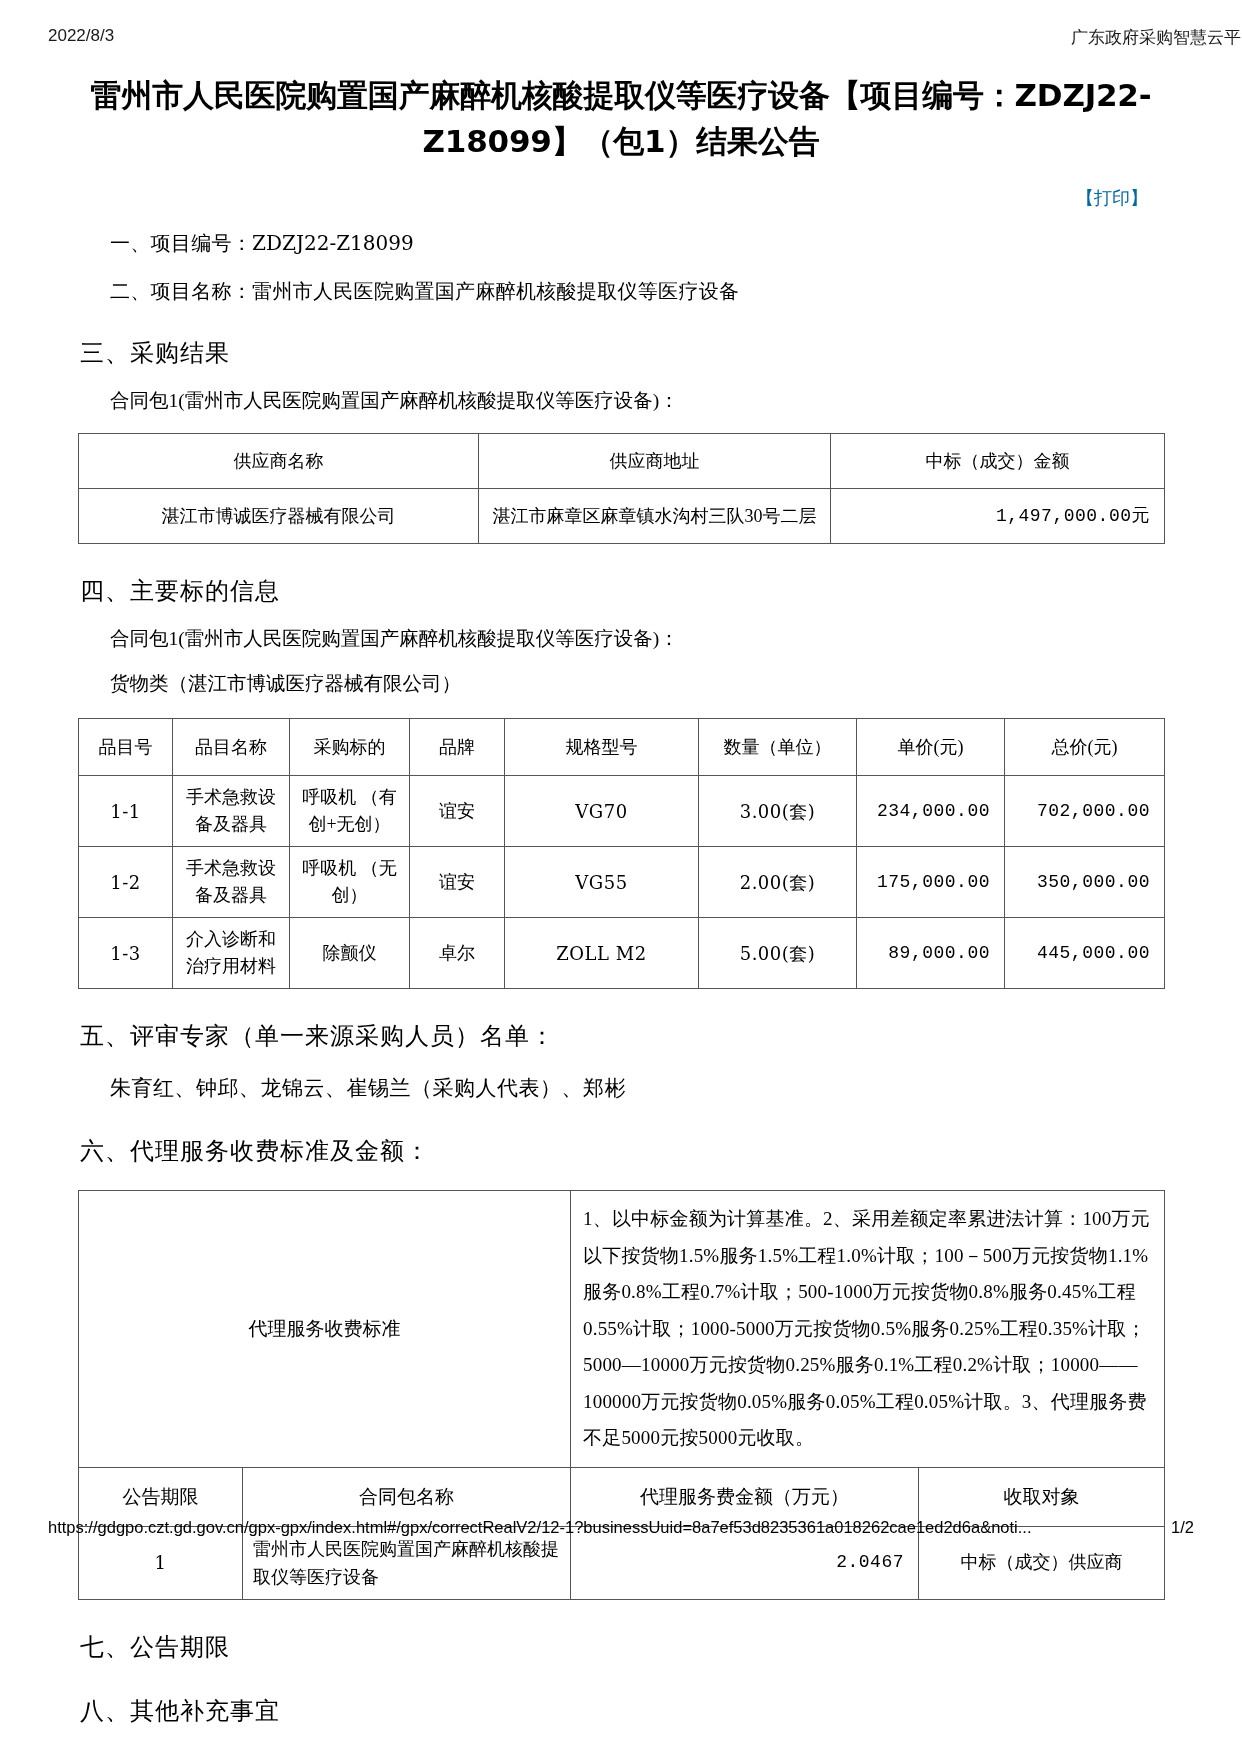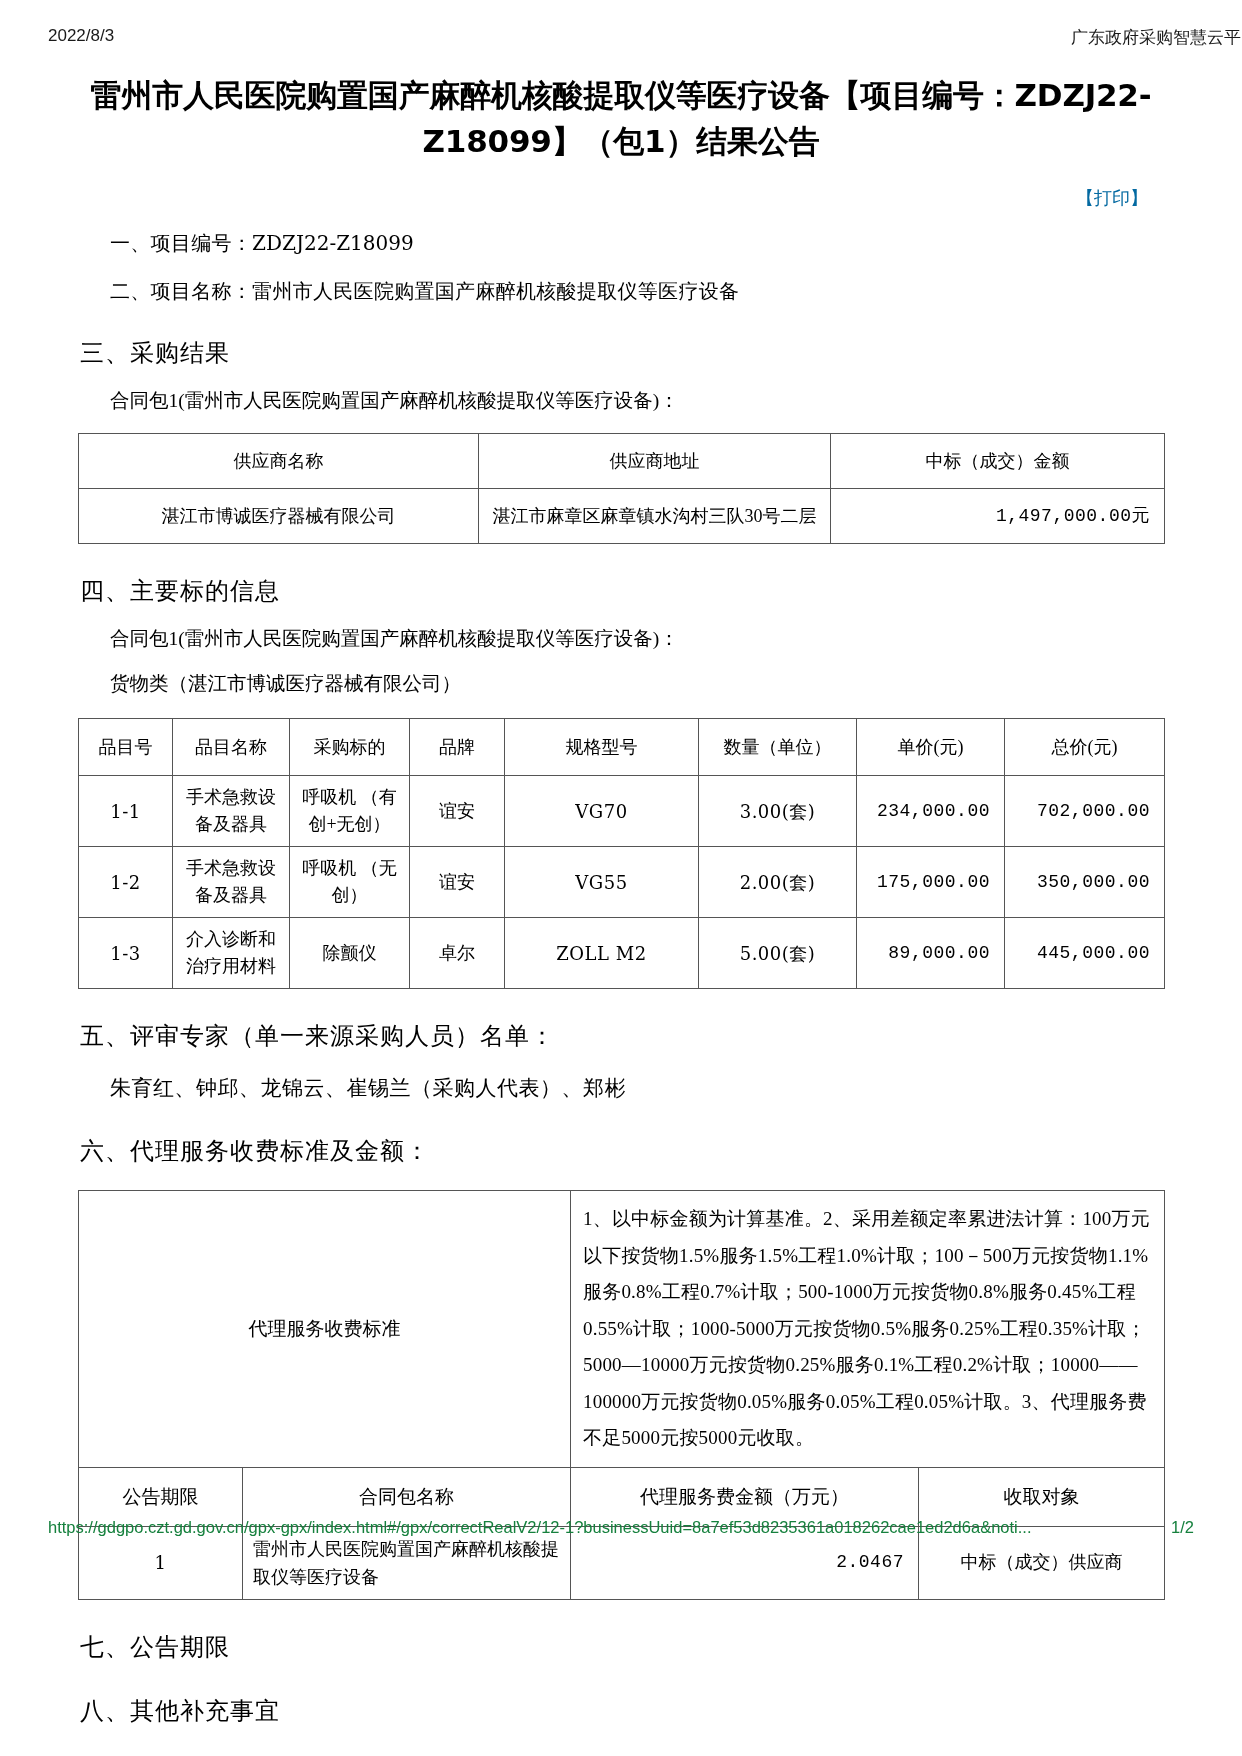--- a/index.html
+++ b/index.html
@@ -51,21 +51,21 @@
 
   
   .browser-footer {
     position: absolute;
     bottom: 24px;
     left: 0;
     width: 1242px;
     height: 22px;
     font-family: "Liberation Sans", "DejaVu Sans", sans-serif;
     font-size: 16.5px;
-    color: #15803d;
+    color: #000000;
   }
   .ftr-url {
     position: absolute;
     left: 48px;
     top: 0;
     white-space: nowrap;
     max-width: 1050px;
     overflow: hidden;
     text-overflow: ellipsis;
   }

